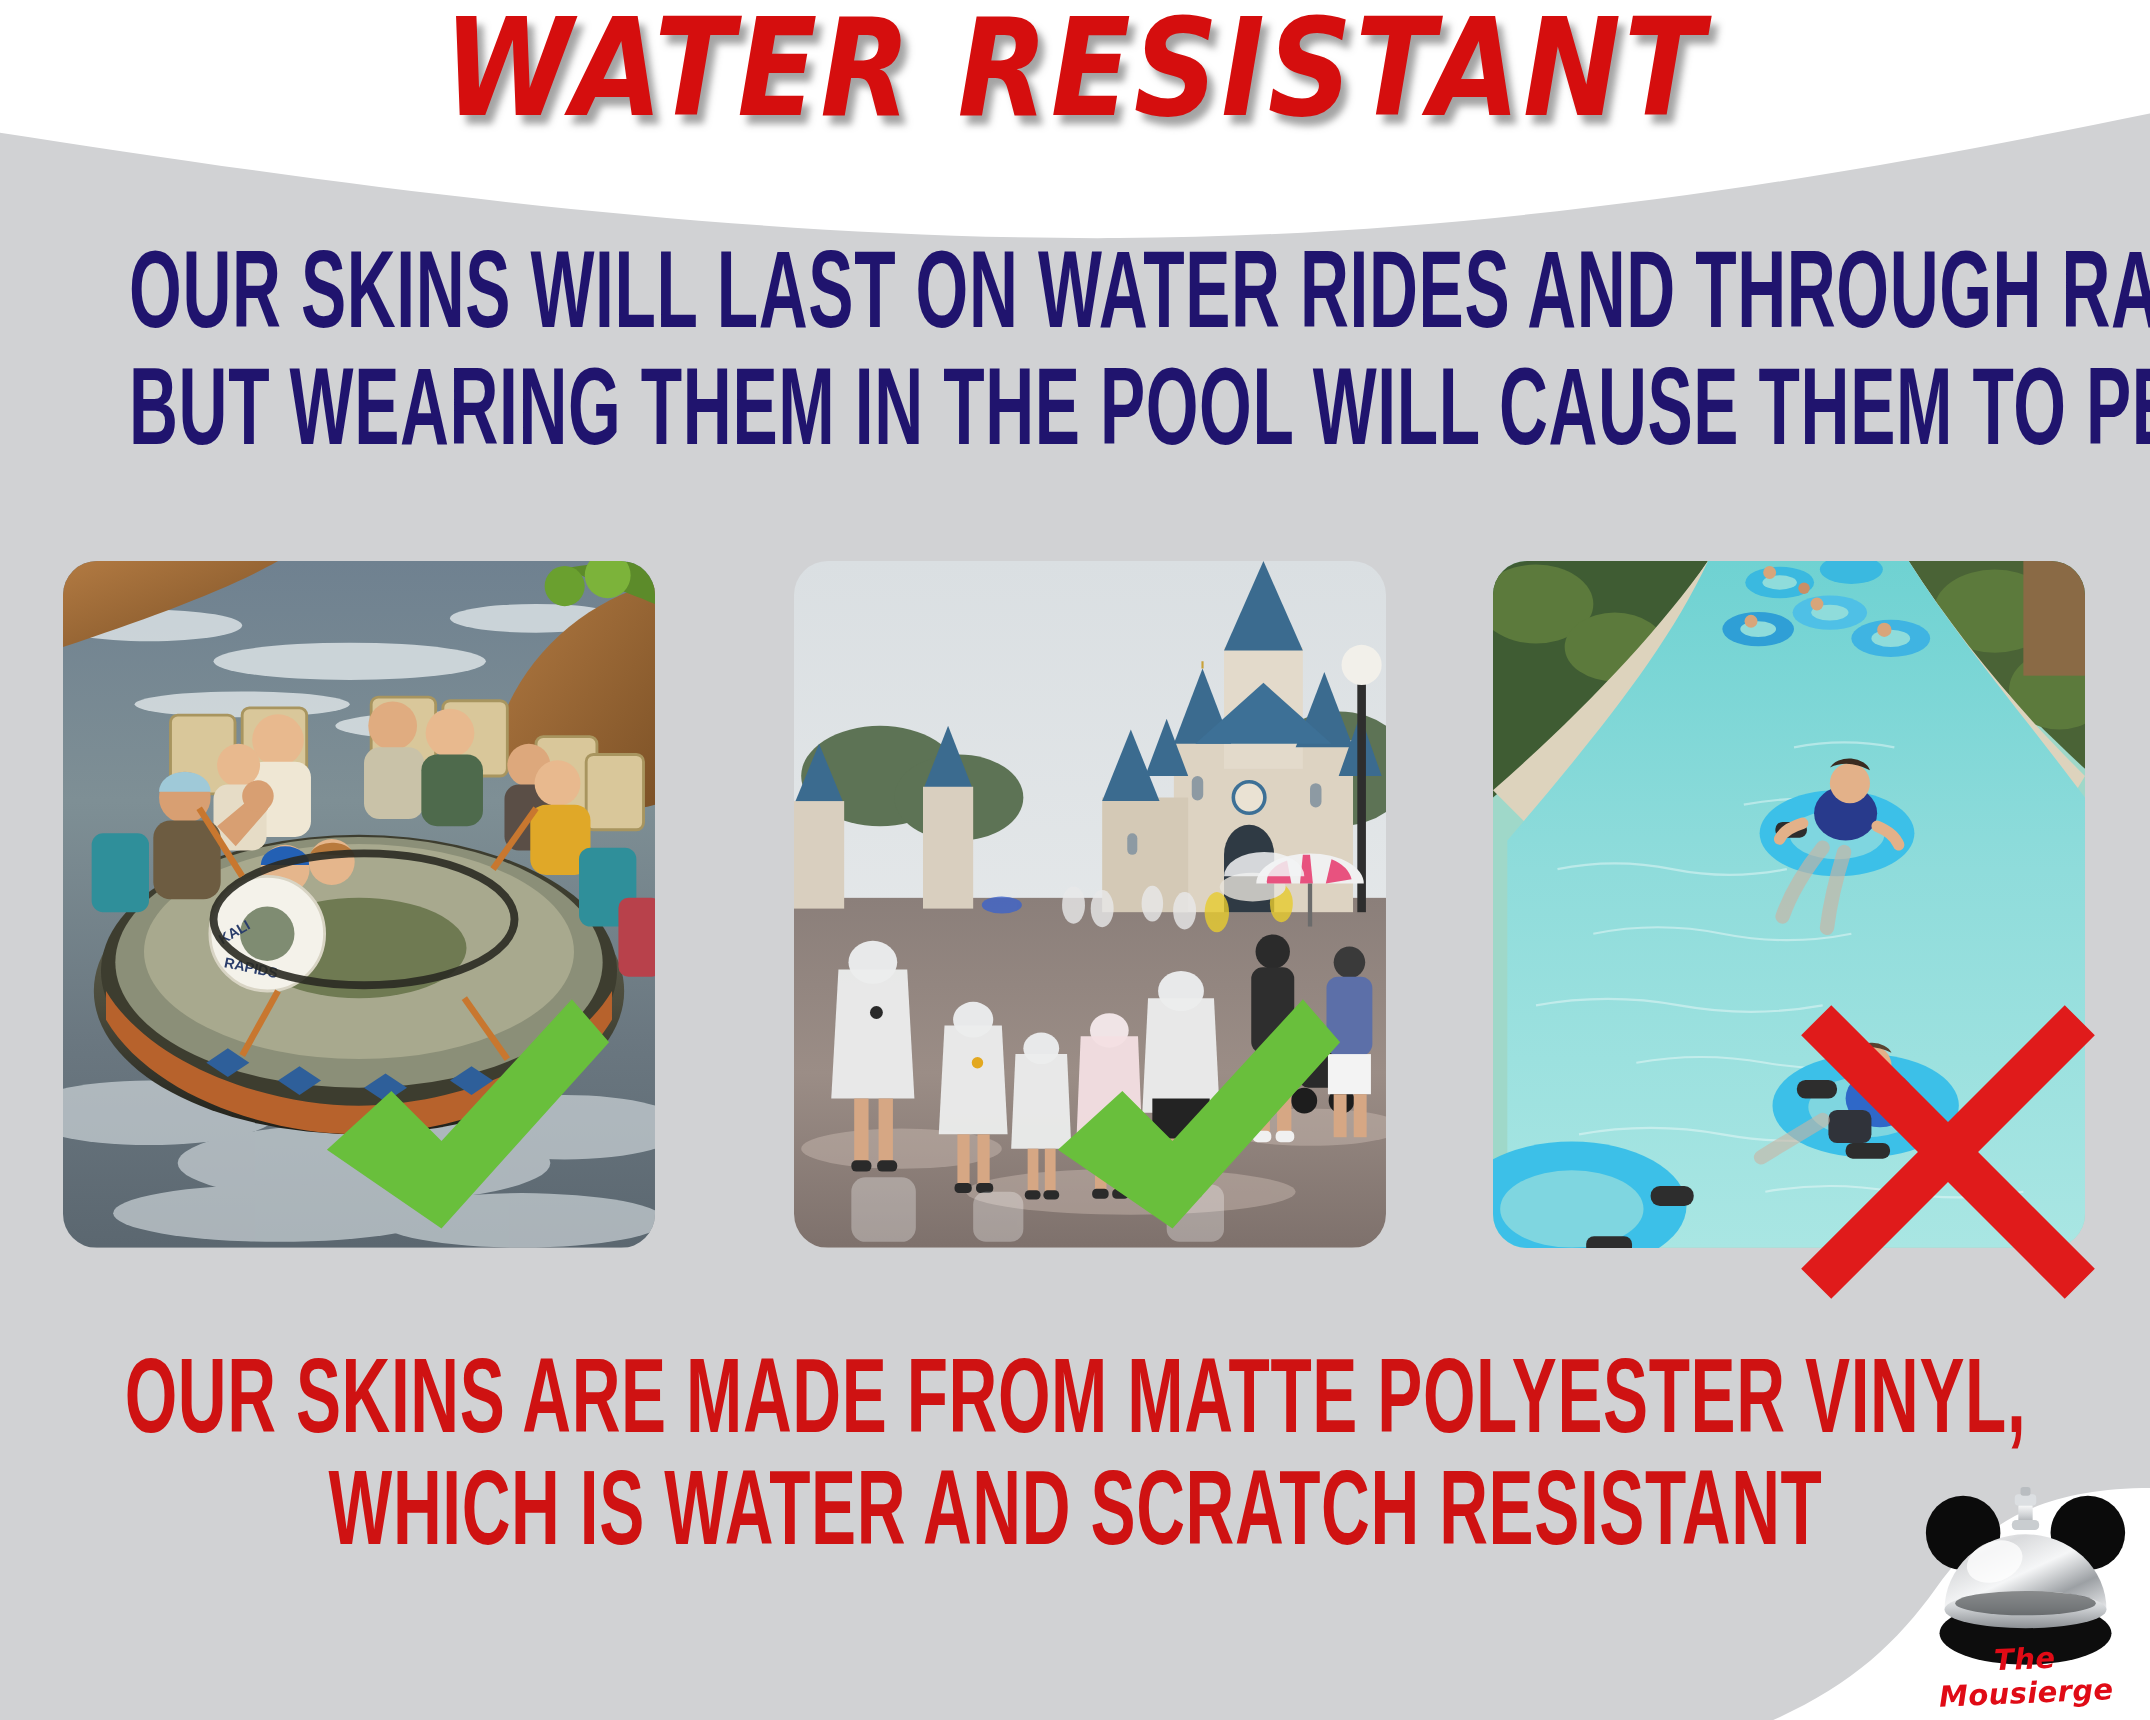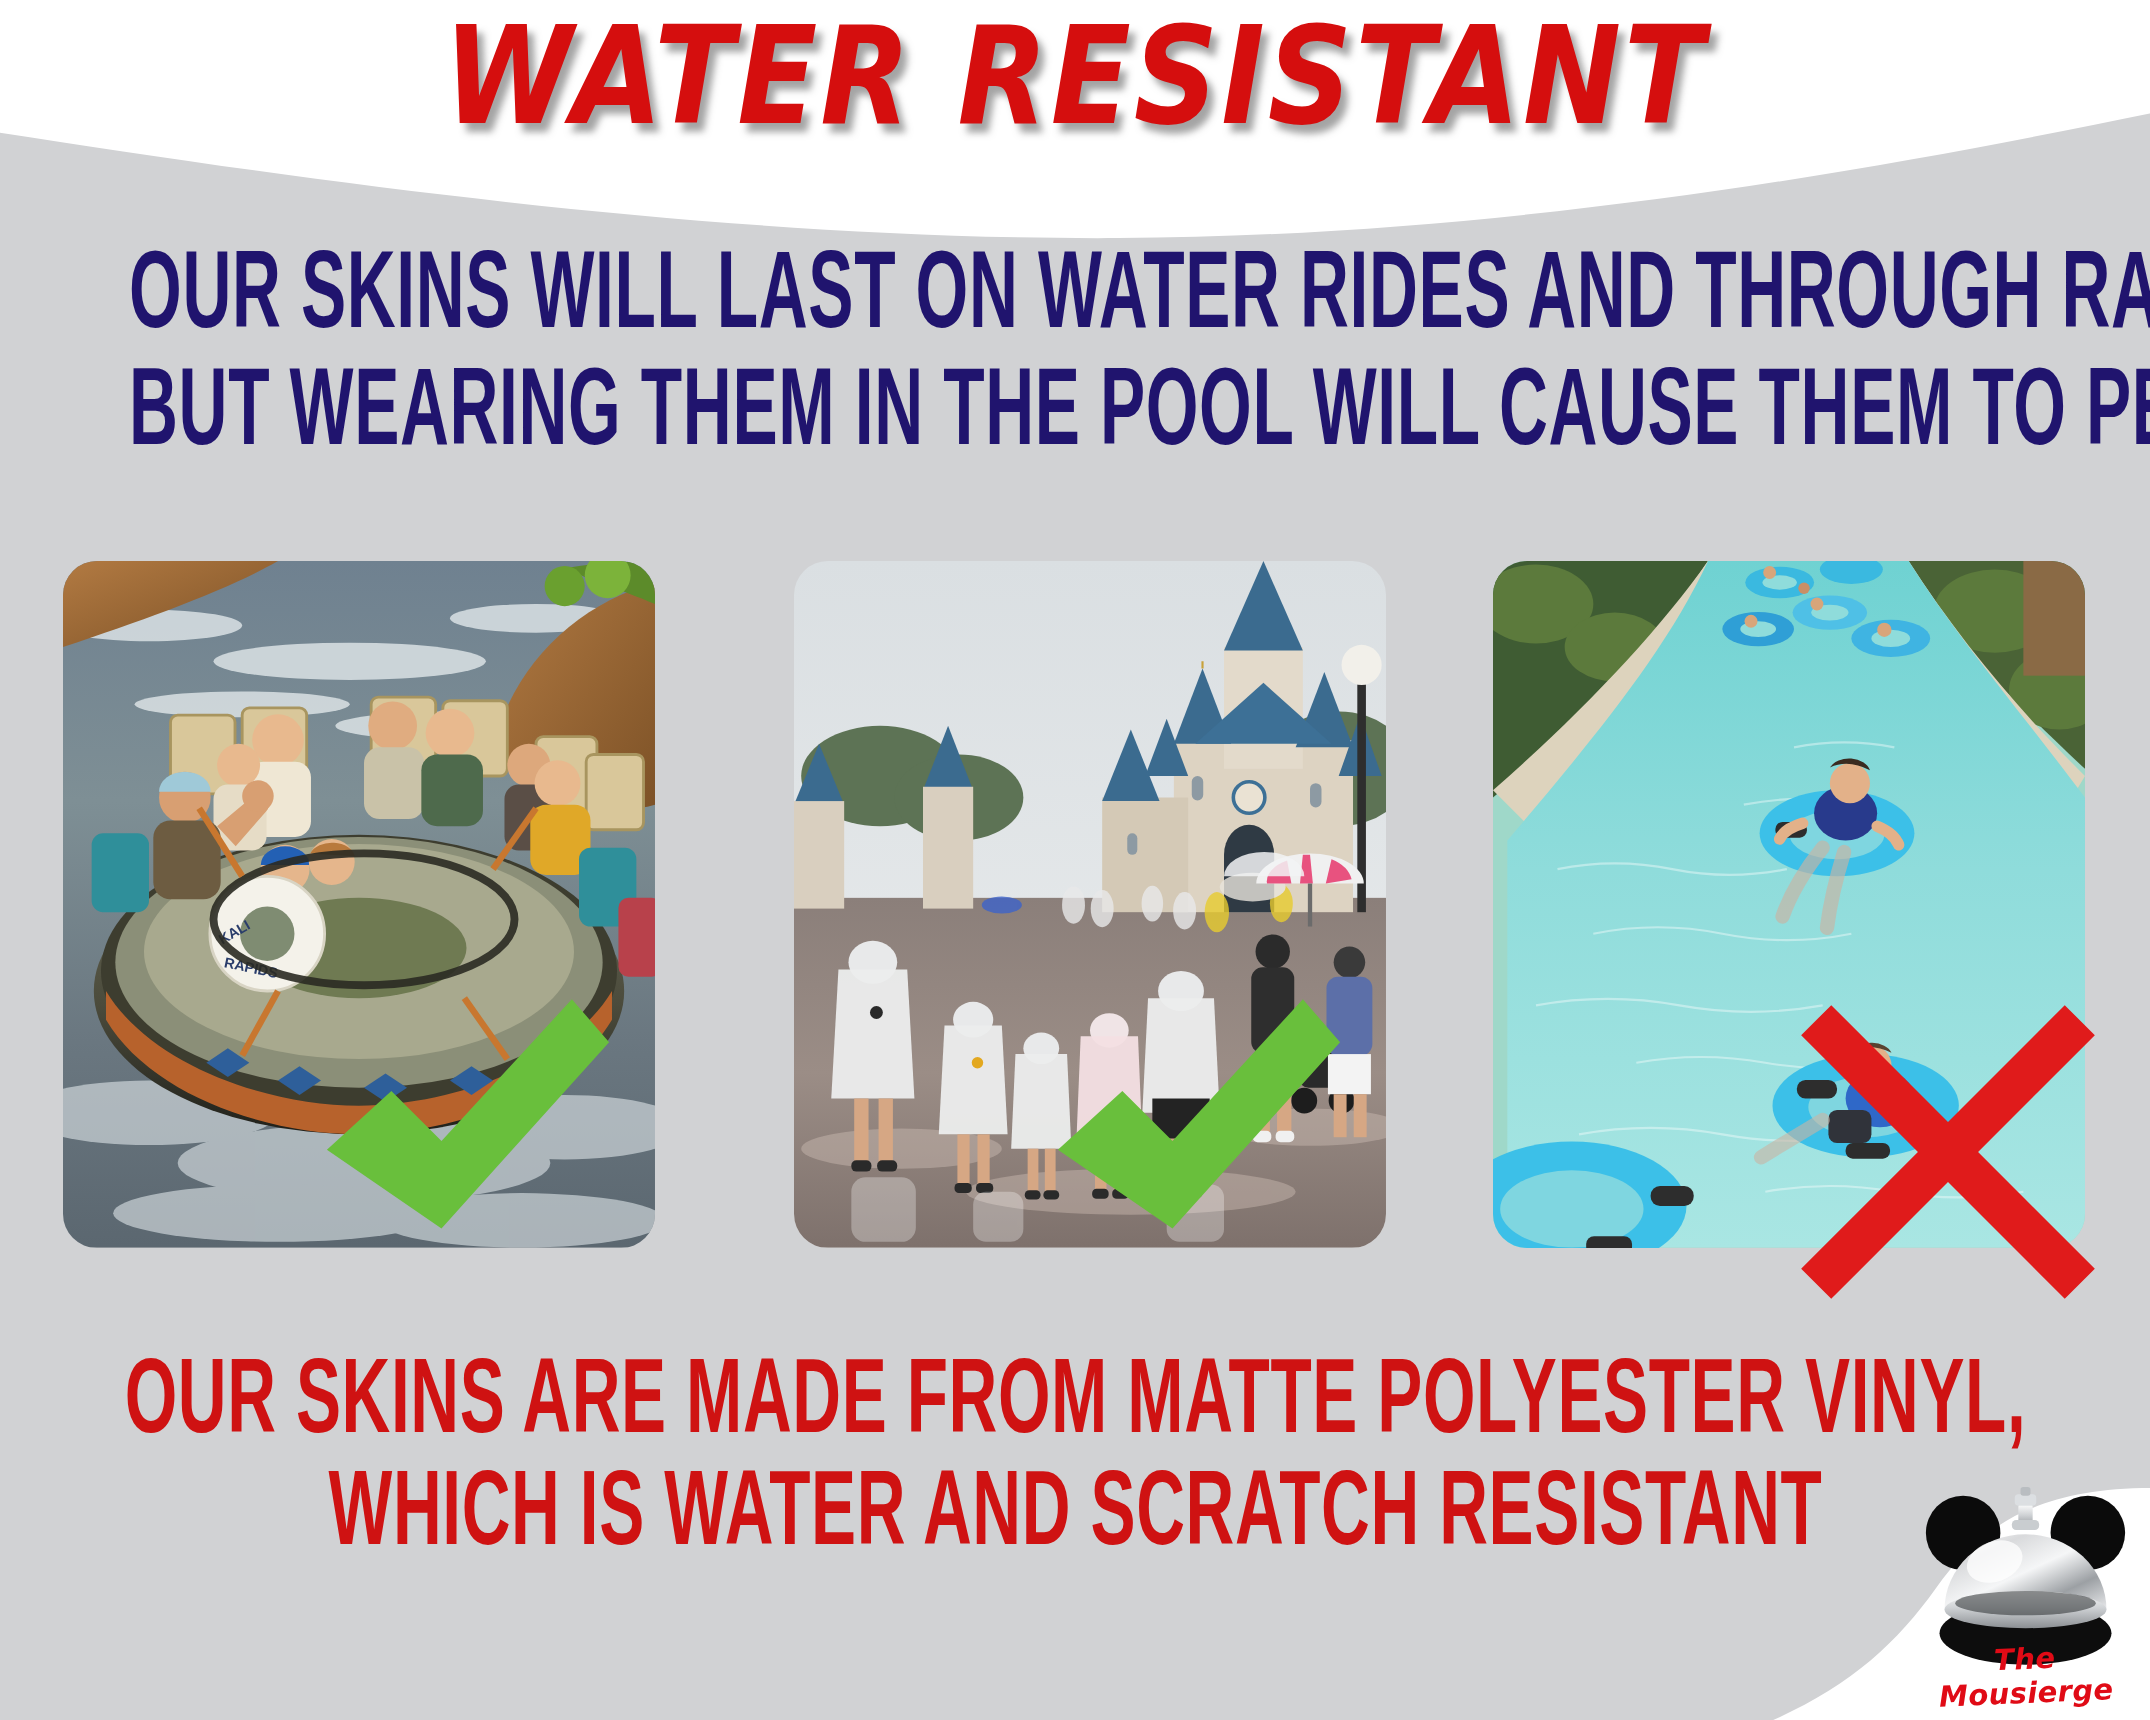--- a/index.html
+++ b/index.html
@@ -9,21 +9,21 @@
     background:#ffffff;
     overflow:hidden;
   }
   #poster{position:relative;width:2151px;height:1721px;background:#ffffff;overflow:hidden;}
 
   
   .bg-layer{position:absolute;inset:0;width:2151px;height:1721px;}
 
   
   .title-wrap{
-    position:absolute;left:0;top:8px;width:2151px;height:136px;
+    position:absolute;left:0;top:0;width:2151px;height:136px;
     display:flex;align-items:center;justify-content:center;
     z-index:6;
   }
   .title{
     font-family:"DejaVu Sans",sans-serif;
     font-size:115px;
     font-weight:bold;
     font-style:italic;
     letter-spacing:2.9px;
     color:#d50e0e;

